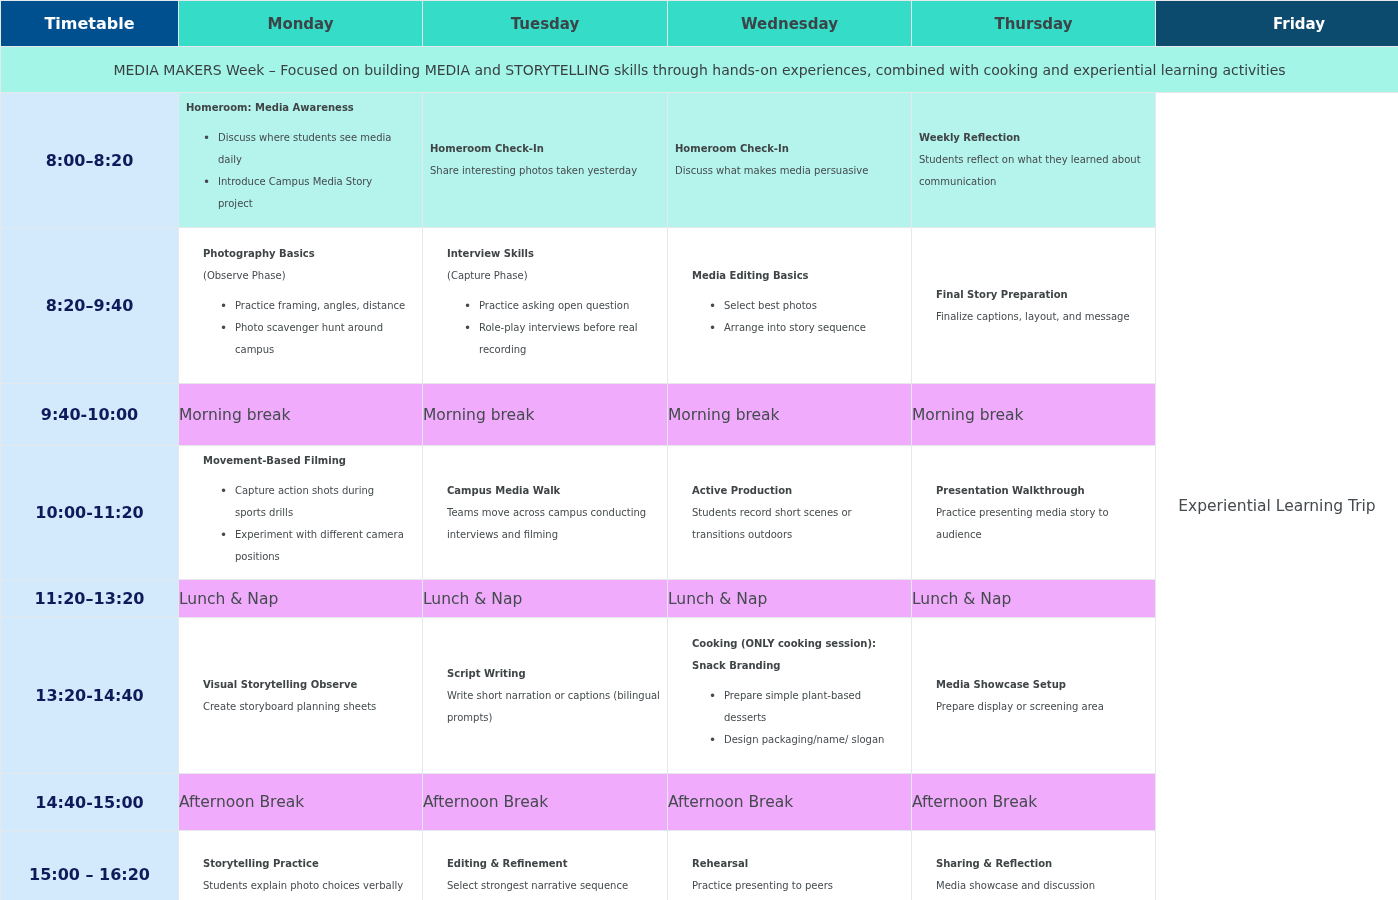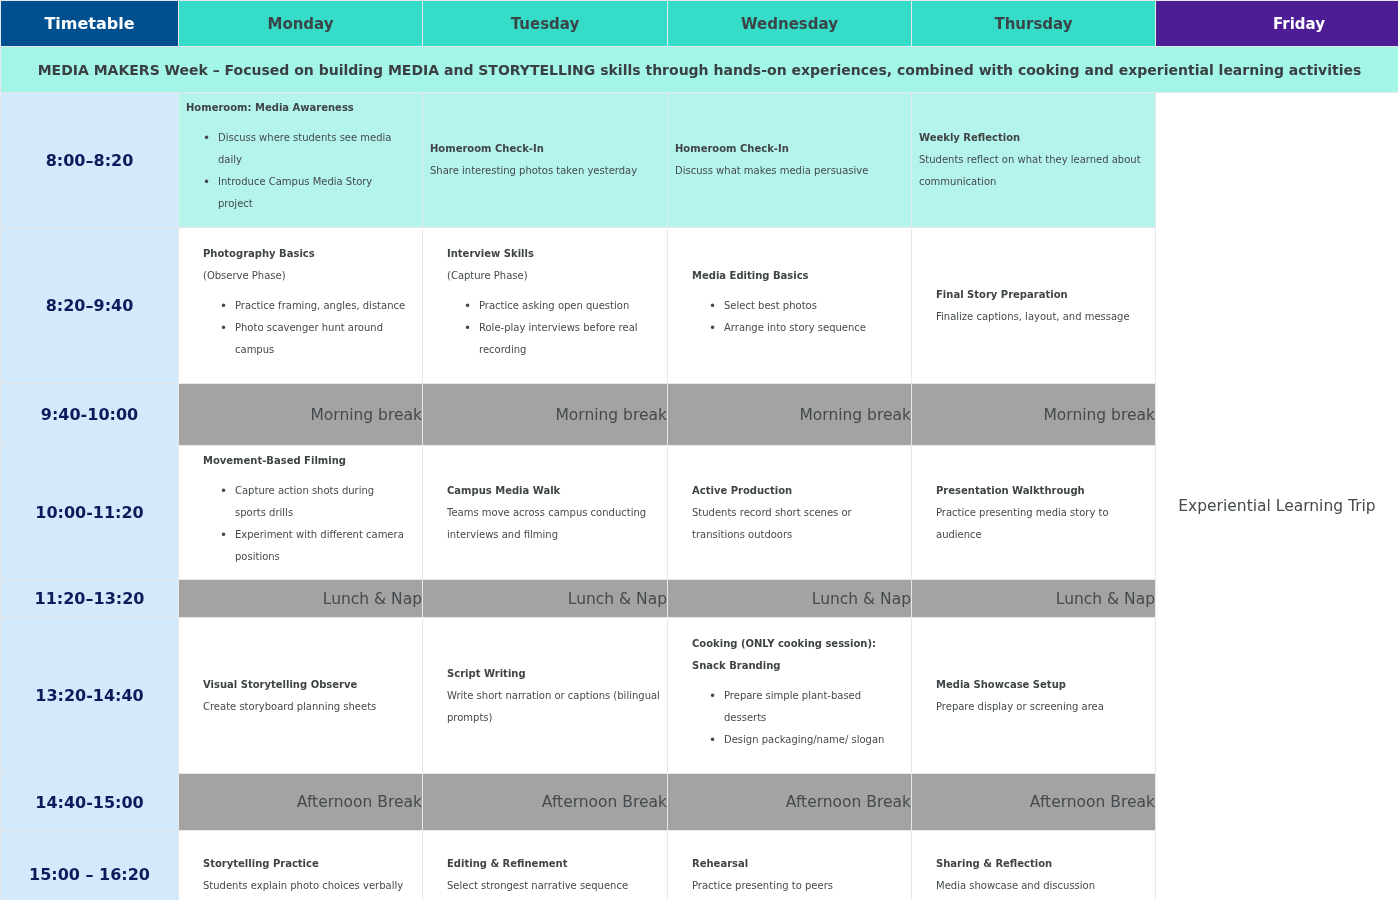--- a/index.html
+++ b/index.html
@@ -1,27 +1,27 @@
 <!DOCTYPE html>
 <html><head>
 <meta charset="utf-8">
 <style>
   html, body { margin:0; padding:0; background:#ffffff; }
   body { width:1398px; height:900px; overflow:hidden; font-family:"DejaVu Sans", "Liberation Sans", sans-serif; }
   table { border-collapse:collapse; table-layout:fixed; width:1398px; }
   td, th { border:1px solid #e6e9ec; padding:0; vertical-align:middle; }
   th { height:45px; font-size:15px; font-weight:bold; color:#3b4548; background:#35dcc8; text-align:center; }
   th.tt { background:#00508f; color:#ffffff; font-size:16px; }
-  th.fri { background:#4c1d95; color:#ffffff;padding-left:44px; }
-  td.banner { height:45px; background:#a2f5e7; text-align:center; font-size:14px; font-weight:bold; color:#3a3f42; }
+  th.fri { background:#0c4a6e; color:#ffffff;padding-left:44px; }
+  td.banner { height:45px; background:#a2f5e7; text-align:center; font-size:14px; font-weight:normal; color:#3a3f42; }
   td.time { background:#d3eafc; text-align:center; font-weight:bold; color:#0f1a5a; font-size:16px; }
   td.cell { padding:0 7px; font-size:10px; line-height:22px; color:#444a4d; text-align:left; }
   td.teal { background:#b5f4ec; }
   td.white { background:#ffffff;padding-left:24px; }
-  td.brk { background:#a3a3a3; text-align:right; font-size:15.5px; color:#444a4d; }
+  td.brk { background:#f0abfc; text-align:left; font-size:15.5px; color:#444a4d; }
   td.friday { background:#ffffff; text-align:center; font-size:15.5px; color:#444a4d; border-bottom:1px solid #e6e9ec; }
   .title { font-weight:bold; color:#3f4446; }
   ul { margin:8px; padding:0 0 0 24px; list-style:none; }
   li { position:relative; }
   li::before { content:"•"; position:absolute; left:-15px; font-size:12px; color:#444a4d; }
 </style>
 </head>
 <body>
 
 <table>

